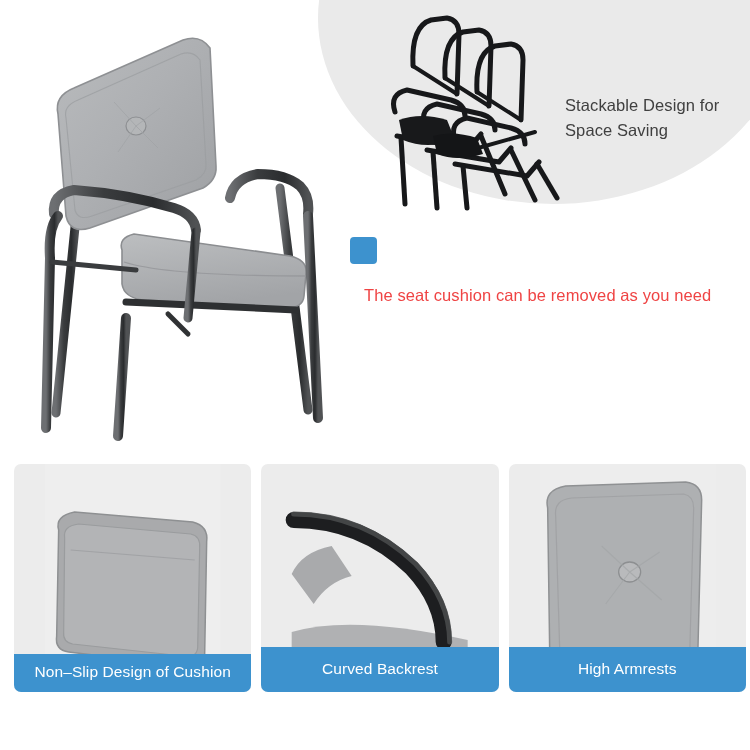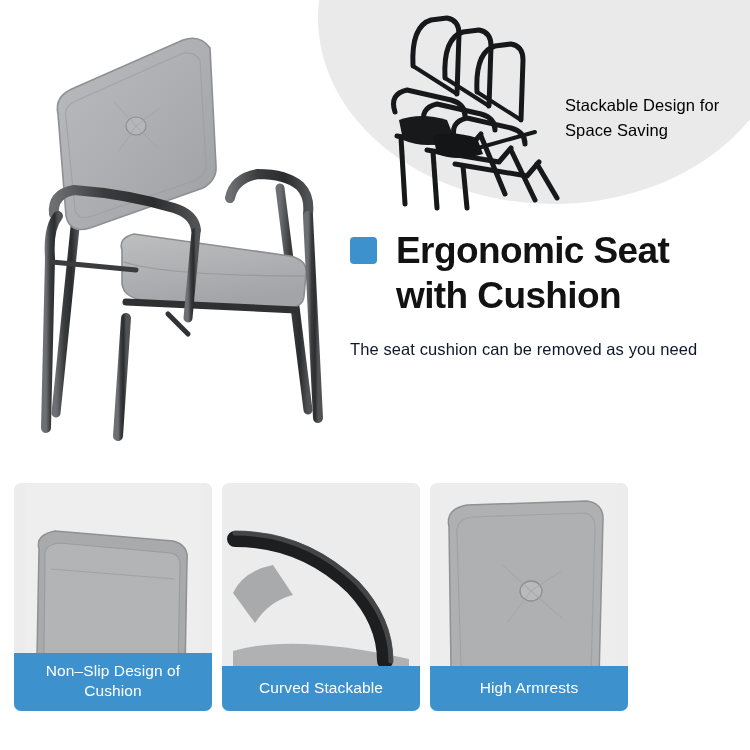--- a/index.html
+++ b/index.html
@@ -55,21 +55,21 @@
   .sc-svg { display: block; width: 100%; height: 100%; }
 
   
   #stack-caption {
     position: absolute;
     left: 565px;
     top: 93px;
     width: 180px;
     font-size: 16.5px;
     line-height: 25px;
-    color: #000000;
+    color: #404040;
     letter-spacing: .1px;
   }
 
   
   #headline-block {
     position: absolute;
     left: 350px;
     top: 228px;
     width: 395px;
   }
@@ -88,33 +88,33 @@
   }
   #headline {
     font-size: 37px;
     line-height: 45px;
     font-weight: bold;
     color: #121212;
     letter-spacing: -0.6px;
     margin: 0;
   }
   #subheadline {
-    margin: 19px 0 0 0;
+    margin: 19px 0 0 14px;
     font-size: 16.5px;
     line-height: 25px;
-    color: #0f172a;
+    color: #ef4444;
     letter-spacing: .1px;
   }
 
   
   #cards {
     position: absolute;
     left: 14px;
-    top: 483px;
-    width: 614px;
+    top: 464px;
+    width: 732px;
     height: 228px;
     display: flex;
     gap: 10px;
   }
   .card {
     position: relative;
     flex: 1 1 0;
     height: 228px;
     border-radius: 7px;
     overflow: hidden;
@@ -234,21 +234,20 @@
       <path d="M14 112 Q36 104 62 112 L70 132 Q42 142 18 132 Z" fill="#18191b"></path>
       <path d="M48 128 Q68 122 92 130 L98 146 Q72 154 52 146 Z" fill="#141517"></path>
     </svg>
   </div>
 
   <div id="stack-caption">Stackable Design for Space Saving</div>
 
   <div id="headline-block">
     <div id="headline-row">
       <div id="bullet-square"></div>
-      <h1 id="headline">Ergonomic Seat with Cushion</h1>
     </div>
     <p id="subheadline">The seat cushion can be removed as you need</p>
   </div>
 </div>
 
 <div id="cards">
 
   <div class="card">
     <div class="card-photo">
       <svg viewBox="0 0 176 228" xmlns="http://www.w3.org/2000/svg">
@@ -266,21 +265,21 @@
   <div class="card">
     <div class="card-photo">
       <svg viewBox="0 0 176 228" xmlns="http://www.w3.org/2000/svg">
         <rect width="176" height="228" fill="#ececec"></rect>
         <path d="M0 110 Q10 88 40 82 L60 112 Q36 118 22 140 Z" fill="#a9aaac"></path>
         <path d="M0 168 Q60 150 176 176 L176 228 L0 228 Z" fill="#b0b1b3"></path>
         <path d="M2 56 Q70 56 120 104 Q152 138 152 178" stroke="#1d1e20" stroke-width="16" fill="none" stroke-linecap="round"></path>
         <path d="M2 50 Q72 50 124 100 Q158 136 158 178" stroke="#4a4c4e" stroke-width="5" fill="none" stroke-linecap="round" opacity=".85"></path>
       </svg>
     </div>
-    <div class="card-label">Curved Stackable</div>
+    <div class="card-label">Curved Backrest</div>
   </div>
 
   <div class="card">
     <div class="card-photo">
       <svg viewBox="0 0 176 228" xmlns="http://www.w3.org/2000/svg">
         <rect width="176" height="228" fill="#ededed"></rect>
         <path d="M8 44 Q4 26 26 22 L146 18 Q162 20 162 36 L158 196
                  Q156 212 136 212 L30 204 Q10 202 10 186 Z" fill="#aeb0b2" stroke="#8f9193" stroke-width="1.5"></path>
         <path d="M16 52 Q14 36 32 34 L144 30 Q154 32 154 44 L150 192
                  Q149 204 134 204 L34 196 Q20 195 20 184 Z" fill="none" stroke="#9d9fa1" stroke-width="1.2" opacity=".8"></path>

